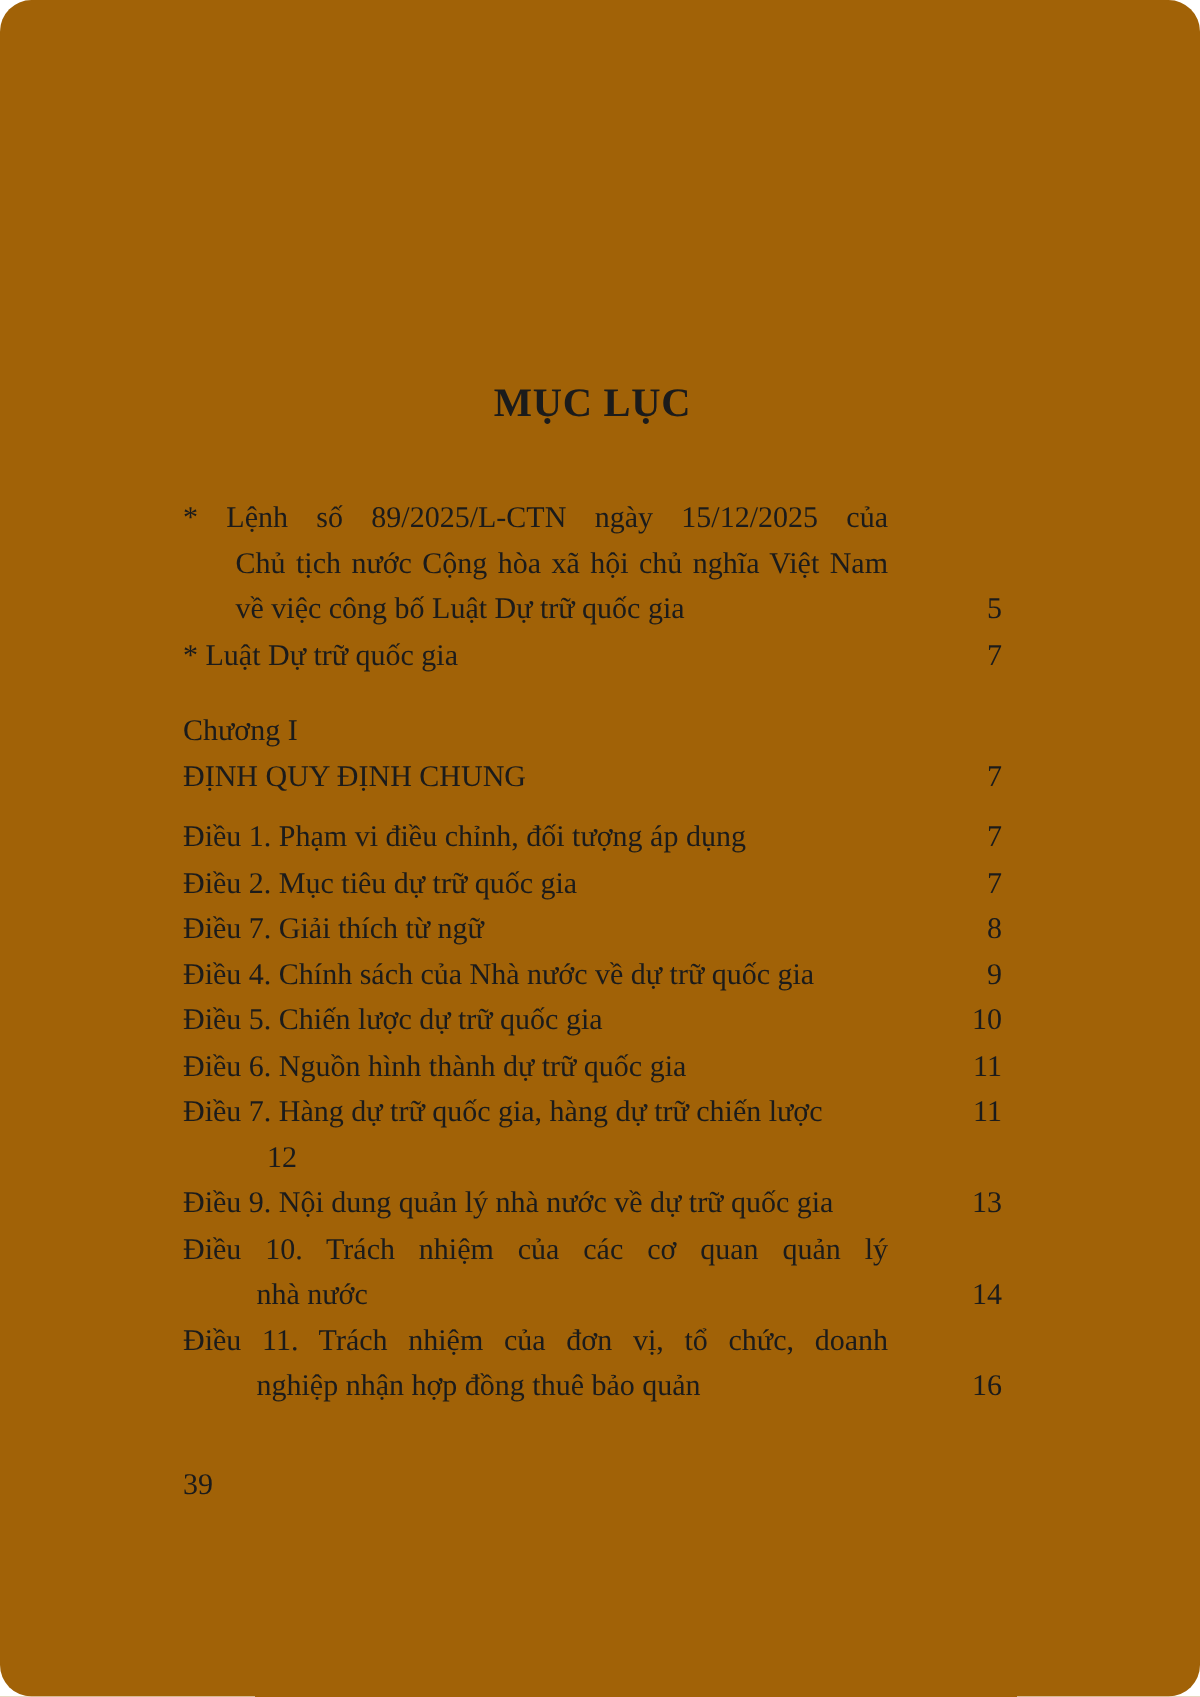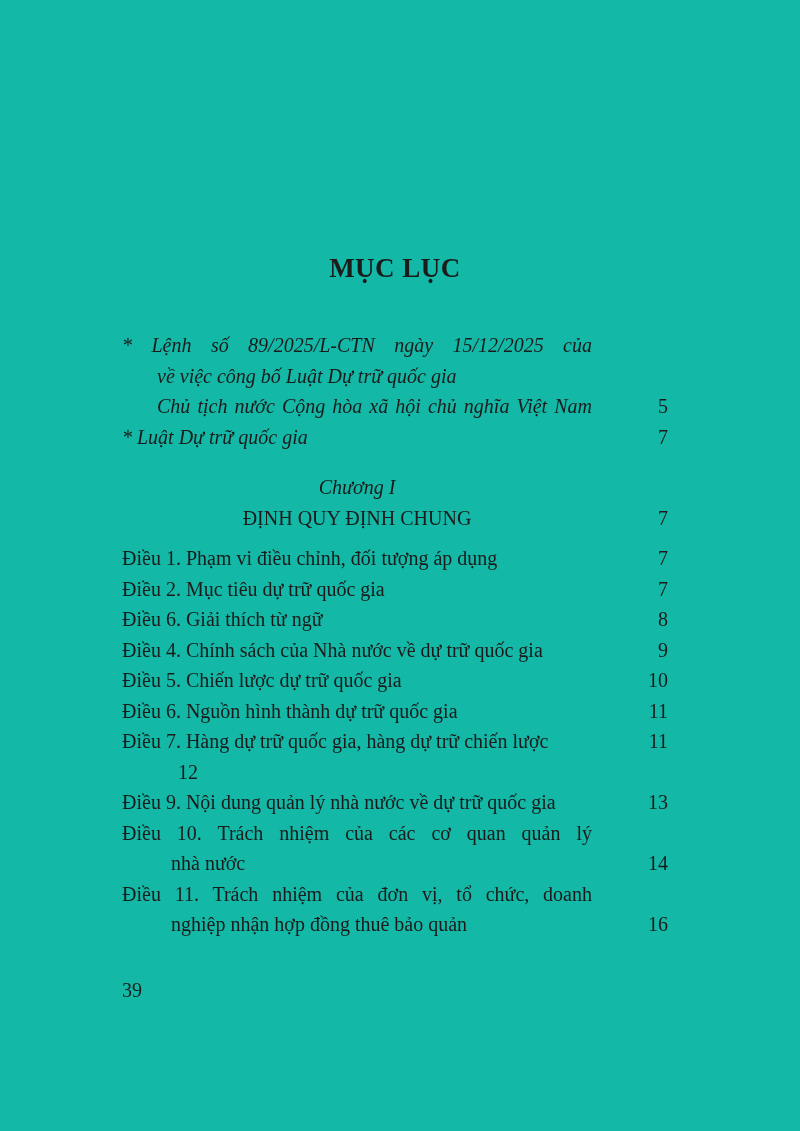--- a/index.html
+++ b/index.html
@@ -37,52 +37,52 @@
     font-size: 20px;
     line-height: 30.5px;
   }
   .row .txt { flex: 1 1 auto; min-width: 0; }
   .row .num {
     flex: 0 0 76px;
     width: 76px;
     text-align: right;
     font-style: normal;
   }
-  .txt.italic { font-style: italic; }
-  .txt.center { text-align: center; }
+  .txt.italic { }
+  .txt.center { }
   .txt.hang35 { padding-left: 35px; }
   .txt.hang49 { padding-left: 49px; }
   .hang35 .ln:first-child { text-indent: -35px; }
   .hang49 .ln:first-child { text-indent: -49px; }
   .ln.full {
     text-align: justify;
     text-align-last: justify;
   }
   .kind-chapter-label { margin-top: 20px; }
   .kind-chapter-title + .kind-article { margin-top: 10px; }
   .page-footer {
     margin-top: 35px;
     font-size: 20px;
     line-height: 30.5px;
     text-align: left;
   }
 </style>
 </head>
 <body>
 
-<div class="page" style="background: #14b8a6; color: rgb(27, 27, 27);">
+<div class="page" style="background: #a16207; color: rgb(27, 27, 27); border-radius: 21px;">
   <div class="content">
     <div class="toc-title">MỤC LỤC</div>
 
     <div>
         <div class="row kind-starred">
           <div class="txt italic hang35">
             <div class="ln full">* Lệnh số 89/2025/L-CTN ngày 15/12/2025 của</div>
+            <div class="ln full">Chủ tịch nước Cộng hòa xã hội chủ nghĩa Việt Nam</div>
             <div class="ln">về việc công bố Luật Dự trữ quốc gia</div>
-            <div class="ln full">Chủ tịch nước Cộng hòa xã hội chủ nghĩa Việt Nam</div>
           </div>
           <div class="num">5</div>
         </div>
         <div class="row kind-starred">
           <div class="txt italic hang35">
             <div class="ln">* Luật Dự trữ quốc gia</div>
           </div>
           <div class="num">7</div>
         </div>
         <div class="row kind-chapter-label">
@@ -104,21 +104,21 @@
           <div class="num">7</div>
         </div>
         <div class="row kind-article">
           <div class="txt hang49">
             <div class="ln">Điều 2. Mục tiêu dự trữ quốc gia</div>
           </div>
           <div class="num">7</div>
         </div>
         <div class="row kind-article">
           <div class="txt hang49">
-            <div class="ln">Điều 6. Giải thích từ ngữ</div>
+            <div class="ln">Điều 7. Giải thích từ ngữ</div>
           </div>
           <div class="num">8</div>
         </div>
         <div class="row kind-article">
           <div class="txt hang49">
             <div class="ln">Điều 4. Chính sách của Nhà nước về dự trữ quốc gia</div>
           </div>
           <div class="num">9</div>
         </div>
         <div class="row kind-article">

